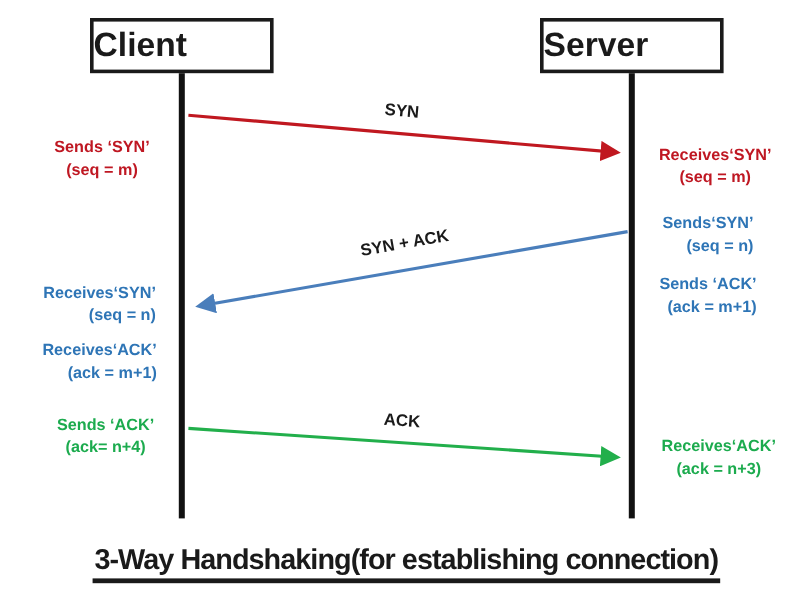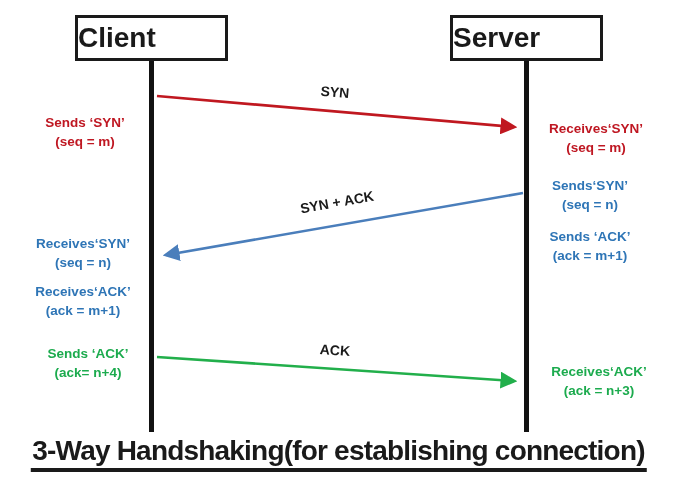--- a/index.html
+++ b/index.html
@@ -54,36 +54,36 @@
     transform: translate(-50%,-50%);
     text-align: center;
     font-size: 13.5px;
     font-weight: bold;
     line-height: 19px;
     white-space: nowrap;
     z-index: 4;
   }
   .ann span { display: block; }
   .ann-red   { color: #bf1722; }
-  .ann-blue  { color: #2e75b6; }
+  .ann-blue  { color: #2e75b6; text-align: right; }
   .ann-green { color: #1cab4e; }
   .ann-c-sends-syn    { left: 85px;  top: 99px; margin-top: 33px;  }
   .ann-c-receives-syn { left: 83px;  top: 253px; }
   .ann-c-receives-ack { left: 83px;  top: 301px; }
   .ann-c-sends-ack    { left: 88px;  top: 363px; }
   .ann-s-receives-syn { left: 596px; top: 138px; }
   .ann-s-sends-syn    { left: 590px; top: 195px; }
   .ann-s-sends-ack    { left: 590px; top: 246px; }
   .ann-s-receives-ack { left: 599px; top: 381px; }
   .diagram-title {
     position: absolute;
     left: 50%;
-    bottom: 21px;
+    bottom: 7px;
     transform: translateX(-50%);
-    font-size: 28px;
+    font-size: 24px;
     font-weight: bold;
     letter-spacing: -0.8px;
     color: #1a1a1a;
     white-space: nowrap;
     border-bottom: 4px solid #1a1a1a;
     padding: 0 2px 1px 2px;
     z-index: 4;
   }
 </style>
 </head>

